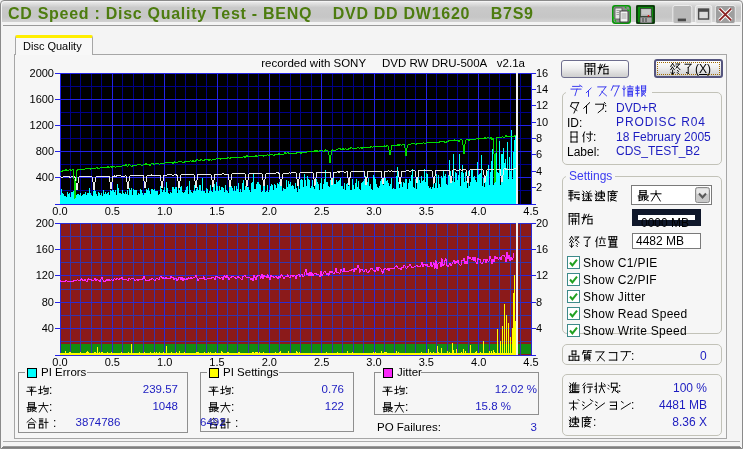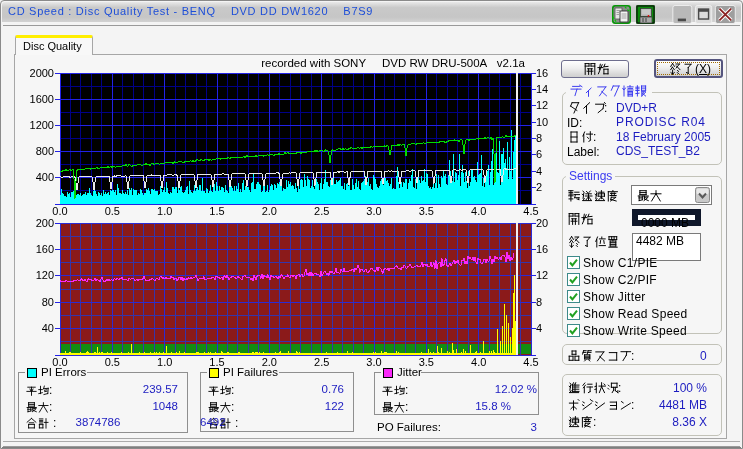--- a/index.html
+++ b/index.html
@@ -1,19 +1,19 @@
 <!DOCTYPE html>
 <html><head><meta charset="utf-8"><style>html,body{margin:0;padding:0;width:743px;height:449px;overflow:hidden;background:#F4F4F4;font-family:"Liberation Sans",sans-serif;}
 *{box-sizing:border-box;}
 .abs{position:absolute;}
 .blue{color:#1C1CC0;} .t12{font-size:12px;}
 </style></head><body>
 <div class="abs" style="left:0;top:0;width:743px;height:449px;border:1px solid #8A8A8A;border-radius:4px 4px 0 0;"></div>
 <div class="abs" style="left:2px;top:2px;width:739px;height:20px;background:linear-gradient(#E8E8E8,#C9C9C9 28%,#C6C6C6 75%,#D2D2D2);border-radius:3px 3px 0 0;"></div>
-<div class="abs" style="left:8px;top:5px;font-size:11px;font-weight:normal;color:#1d4ed8;letter-spacing:0.72px;">CD Speed : Disc Quality Test - BENQ&nbsp;&nbsp;&nbsp;&nbsp;DVD DD DW1620&nbsp;&nbsp;&nbsp;&nbsp;B7S9</div>
+<div class="abs" style="left:8px;top:5px;font-size:16px;font-weight:bold;color:#4d7c0f;letter-spacing:0.72px;">CD Speed : Disc Quality Test - BENQ&nbsp;&nbsp;&nbsp;&nbsp;DVD DD DW1620&nbsp;&nbsp;&nbsp;&nbsp;B7S9</div>
 <svg class="abs" style="left:612px;top:5px" width="43" height="20" viewBox="0 0 43 20">
 <rect x="0" y="0" width="19" height="19" rx="3" fill="#089608"></rect>
 <rect x="1.5" y="1.5" width="16" height="16" rx="2" fill="#8C8C8C"></rect>
 <rect x="3" y="3" width="7" height="11" fill="#E6E6E6" stroke="#555" stroke-width="0.8"></rect>
 <rect x="8" y="6" width="8" height="11" fill="#F2F2F2" stroke="#222" stroke-width="0.8"></rect>
 <path d="M4.5 5.5h4M4.5 7.5h4M4.5 9.5h4M9.5 9h5M9.5 11h5M9.5 13h5" stroke="#999" stroke-width="0.9"></path>
 <path d="M13 2l5 5M1 12l4 6" stroke="#0C0" stroke-width="1.2" stroke-dasharray="2 1.5"></path>
 <rect x="24" y="0" width="19" height="19" rx="2" fill="#0A8C0A"></rect>
 <rect x="25" y="1" width="17" height="17" fill="none" stroke="#111" stroke-width="1.2"></rect>
 <rect x="28.5" y="3.5" width="11" height="8" fill="#B4B4B4" stroke="#333" stroke-width="0.7"></rect>
@@ -188,21 +188,21 @@
   </div>
 <div class="abs" style="left:632px;top:209px;width:69px;height:17px;border:6px solid #0f172a;background:#FFF;font-size:12px;padding:1px 0 0 3px;">0000 MB</div>
 <div style="position:absolute;left:567px;top:235px">
     <svg width="54" height="15" viewBox="0 0 54 15" style="display:block">
       <path d="M4.6 1.6L2.7 4.4M4.6 1.6L6.5 4.4M4.4 5.1L2.7 7.7M4.4 5.1L6.3 7.7M4.6 8.2L4.6 12.0M2.9 10.6L4.6 12.0M6.3 10.6L4.6 12.0M8.0 2.0L11.6 2.0M11.3 2.2L8.2 6.0M8.4 3.9L12.0 7.7M9.6 8.4L10.4 9.4M9.4 10.6L10.4 11.6" stroke="#000" stroke-width="0.98" fill="none" stroke-linecap="square"></path>
       <path d="M17.0 2.2L23.0 2.2M23.0 2.2L20.2 5.6M20.2 5.6L20.2 11.3M20.2 11.3L18.5 10.6" stroke="#000" stroke-width="0.98" fill="none" stroke-linecap="square"></path>
       <path d="M30.5 2.0L28.8 6.4M29.8 4.6L29.8 12.0M34.8 2.0L34.8 3.4M32.4 3.9L38.2 3.9M33.6 5.6L33.2 8.4M36.8 5.6L37.2 8.4M32.2 10.6L38.4 10.6" stroke="#000" stroke-width="0.98" fill="none" stroke-linecap="square"></path>
       <path d="M42.0 1.7L49.7 1.7M42.0 1.7L42.0 4.6M49.7 1.7L49.7 4.6M44.7 1.7L44.7 4.6M47.1 1.7L47.1 4.6M42.0 4.6L49.7 4.6M45.9 4.6L45.9 6.0M43.2 6.0L48.8 6.0M43.2 6.0L43.2 11.1M48.8 6.0L48.8 11.1M43.2 7.7L48.8 7.7M43.2 9.4L48.8 9.4M43.2 11.1L48.8 11.1M41.8 12.2L50.2 12.2" stroke="#000" stroke-width="0.98" fill="none" stroke-linecap="square"></path>
     </svg>
   </div>
-<div class="abs" style="left:632px;top:233px;width:69px;height:28px;border:1px solid #7A7A7A;background:#FFF;font-size:12px;padding:0 0 0 3px;">4482 MB</div>
+<div class="abs" style="left:632px;top:233px;width:69px;height:16px;border:1px solid #7A7A7A;background:#FFF;font-size:12px;padding:0 0 0 3px;">4482 MB</div>
 <svg class="abs" style="left:567px;top:256px" width="13" height="13" viewBox="0 0 13 13">
 <rect x="0.5" y="0.5" width="12" height="12" fill="#FFF" stroke="#3D8A8A"></rect>
 <path d="M3 6.5L5.4 9.4L10 3.6" stroke="#21A121" stroke-width="2" fill="none"></path>
 </svg>
 <div class="abs" style="left:583px;top:256px;font-size:12px;letter-spacing:0.3px;">Show C1/PIE</div>
 <svg class="abs" style="left:567px;top:273px" width="13" height="13" viewBox="0 0 13 13">
 <rect x="0.5" y="0.5" width="12" height="12" fill="#FFF" stroke="#3D8A8A"></rect>
 <path d="M3 6.5L5.4 9.4L10 3.6" stroke="#21A121" stroke-width="2" fill="none"></path>
 </svg>
 <div class="abs" style="left:583px;top:273px;font-size:12px;letter-spacing:0.3px;">Show C2/PIF</div>
@@ -291,21 +291,21 @@
       <path d="M14.4 1.9L17.9 1.9M14.6 3.4L17.7 3.4M14.6 4.7L17.7 4.7M14.6 6.1L17.7 6.1M14.4 7.6L14.4 10.9M17.9 7.6L17.9 10.9M14.4 7.6L17.9 7.6M14.4 10.9L17.9 10.9M21.0 1.7L21.0 11.1M19.3 5.4L23.0 5.4" stroke="#000" stroke-width="0.90" fill="none" stroke-linecap="square"></path>
     </svg>
   </div>
 <div class="abs" style="left:53px;top:416px;font-size:12px;">:</div>
 <div class="abs blue" style="left:18px;top:416px;width:160px;text-align:center;font-size:11.5px;">3874786</div>
 <div class="abs" style="left:200px;top:372px;width:154px;height:60px;border:1px solid #8F8F8F;"></div>
 <div class="abs" style="left:207px;top:367px;width:72px;height:11px;background:#F6F6F6;"></div>
 <svg class="abs" style="left:209px;top:368px" width="10" height="10" viewBox="0 0 10 10">
     <rect x="0.5" y="0.5" width="9" height="9" fill="#FFFF00" stroke="#000"></rect>
   </svg>
-<div class="abs" style="left:223px;top:366px;font-size:11.5px;">PI Failures</div>
+<div class="abs" style="left:223px;top:366px;font-size:11.5px;">PI Settings</div>
 <div class="abs" style="left:207px;top:384px">
     <svg width="26" height="14" viewBox="0 0 26 14" style="display:block">
       <path d="M2.8 3.2L10.2 3.2M5.0 5.0L5.6 6.5M8.0 5.0L7.4 6.5M1.9 7.4L11.1 7.4M6.5 3.2L6.5 11.3" stroke="#000" stroke-width="0.90" fill="none" stroke-linecap="square"></path>
       <path d="M15.5 2.3L15.5 9.6M13.8 5.6L17.3 5.6M13.8 9.6L17.3 8.7M19.3 2.1L18.6 4.7M18.6 4.7L23.2 4.3M23.2 4.3L22.8 9.6M19.5 6.3L21.7 5.8M19.7 7.6L21.9 7.2M19.0 10.5L22.6 9.6" stroke="#000" stroke-width="0.90" fill="none" stroke-linecap="square"></path>
     </svg>
   </div>
 <div class="abs" style="left:231px;top:383px;font-size:12px;">:</div>
 <div class="abs blue" style="left:200px;top:383px;width:144px;text-align:right;font-size:11.5px;">0.76</div>
 <div class="abs" style="left:207px;top:401px">
     <svg width="26" height="14" viewBox="0 0 26 14" style="display:block">

